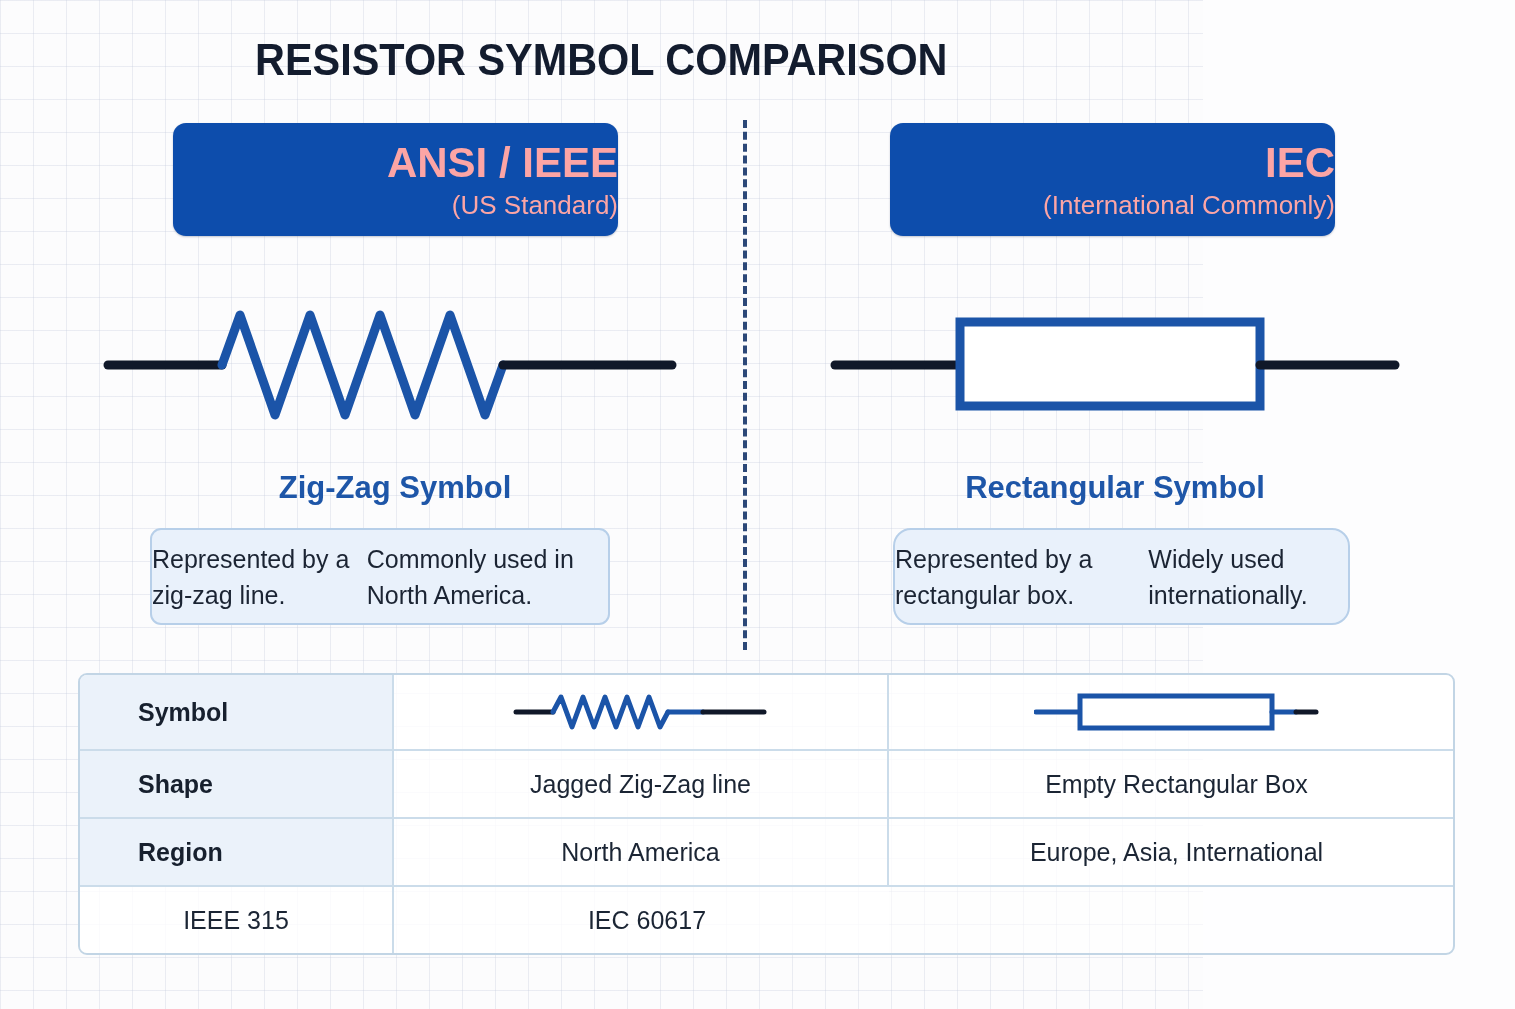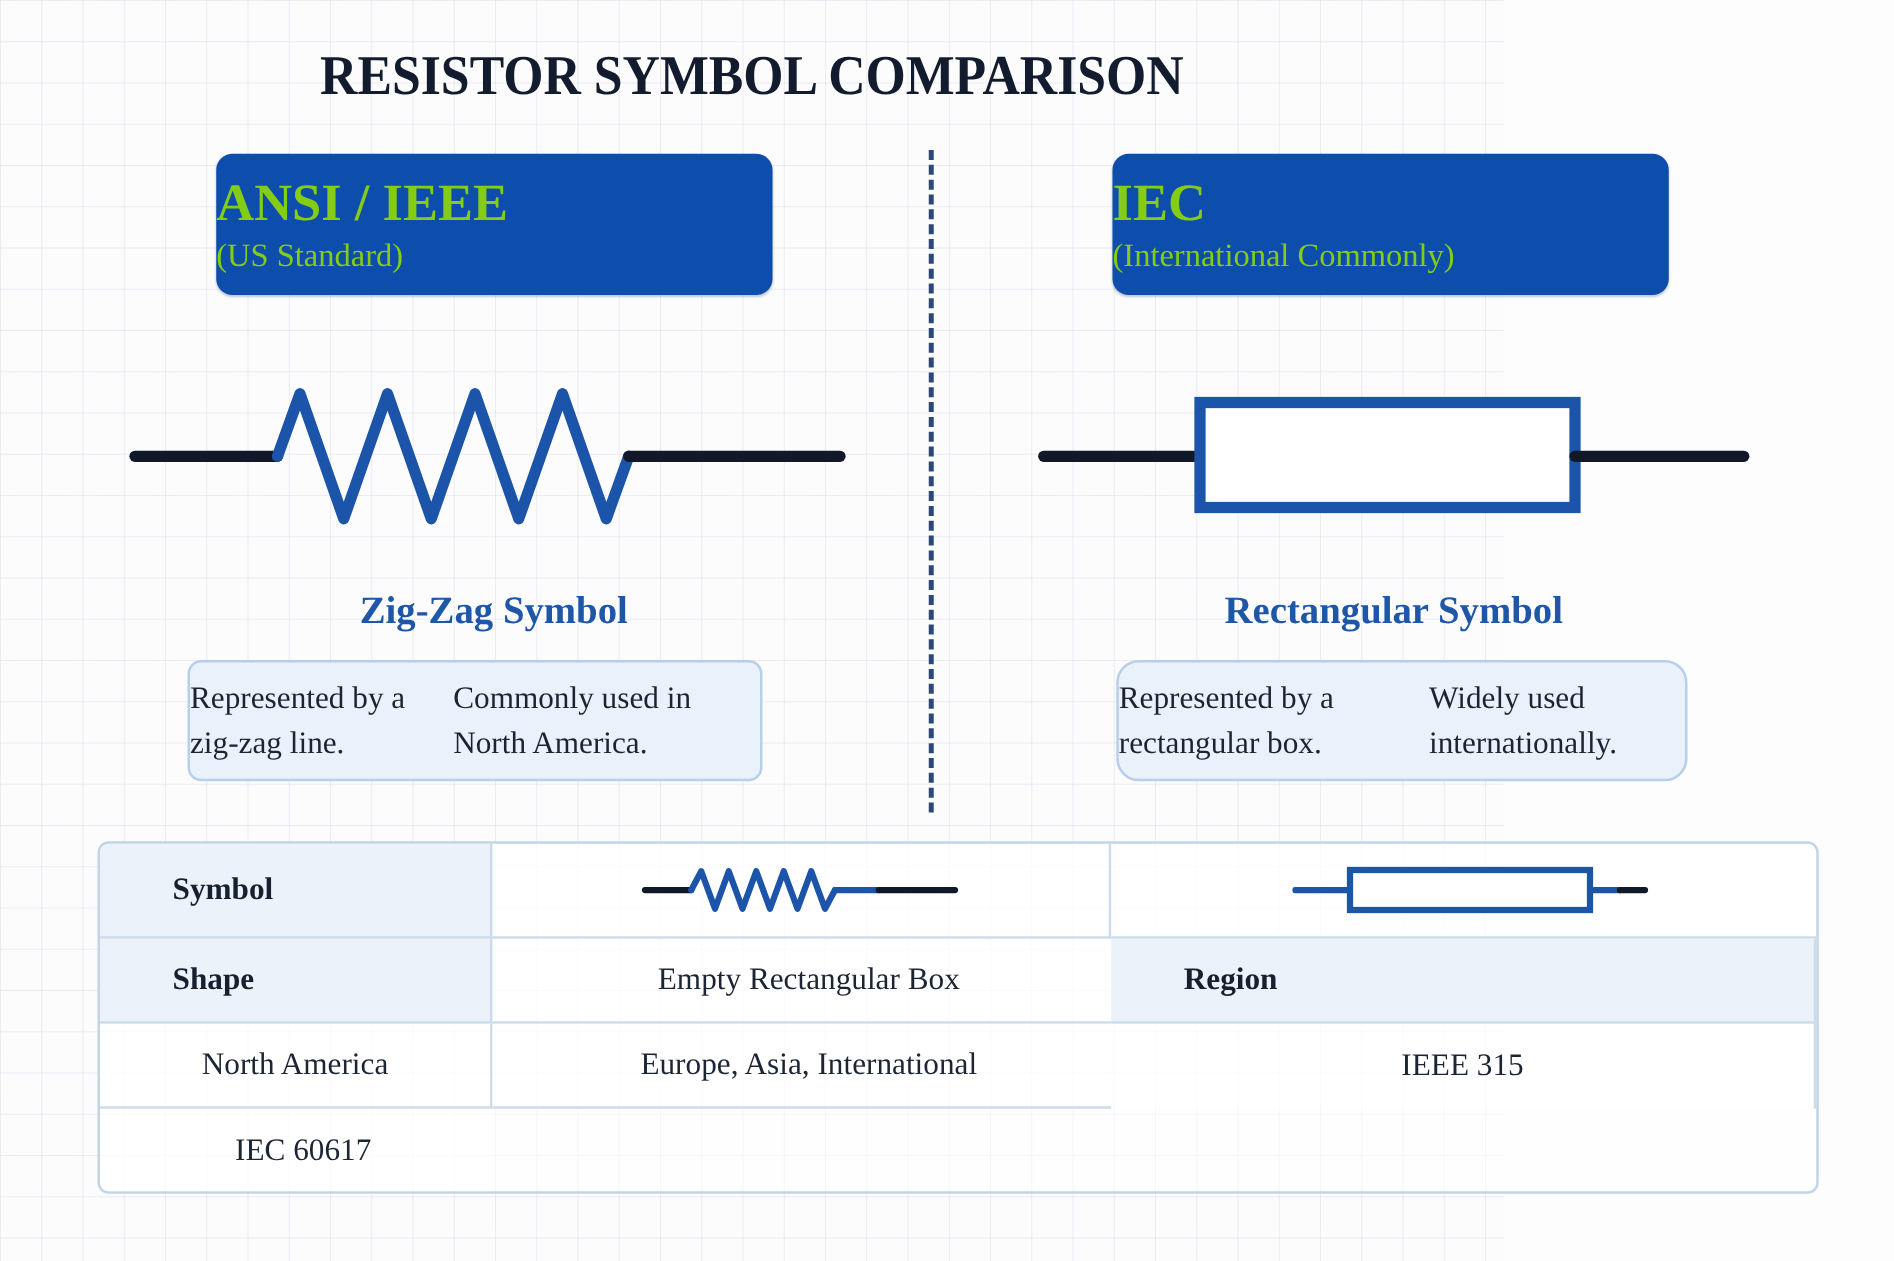--- a/index.html
+++ b/index.html
@@ -9,33 +9,32 @@
     background-color:#fdfdfe;
     overflow:hidden;
   }
   .page{
     position:relative;width:1203px;height:1009px;
     background-color:#fcfcfd;
     background-image:
       linear-gradient(to right, rgba(205,210,224,0.38) 1px, transparent 1px),
       linear-gradient(to bottom, rgba(205,210,224,0.38) 1px, transparent 1px);
     background-size:33px 33px;
-    font-family:Liberation Serif, serif;
   }
   .title{
     position:absolute;top:34px;left:0;width:100%;
     text-align:center;font-size:45px;font-weight:800;color:#131c2e;
     letter-spacing:0px;
   }
   .title span{display:inline-block;transform:scaleX(0.92);transform-origin:center;}
   .std-box{
     position:absolute;top:123px;width:445px;height:113px;
     background:#0d4dac;border-radius:13px;
-    display:flex;flex-direction:column;align-items:flex-start;justify-content:center;
-    color:#84cc16;box-shadow:0 1px 2px rgba(20,40,80,0.25);
+    display:flex;flex-direction:column;align-items:flex-end;justify-content:center;
+    color:#fca5a5;box-shadow:0 1px 2px rgba(20,40,80,0.25);
   }
   .std-box .big{font-size:42px;font-weight:800;line-height:48px;}
   .std-box .small{font-size:26px;font-weight:400;line-height:32px;margin-top:2px;}
   .box-left{left:173px;}
   .box-right{left:890px;}
   .divider{
     position:absolute;left:743px;top:120px;height:530px;width:0;
     border-left:4px dashed #2c4878;
   }
   .symbol-svg{position:absolute;}
@@ -131,20 +130,21 @@
     <div class="cell value last-col">
       <svg width="285" height="40" viewBox="0 0 285 40">
         <path d="M2,20 H46" stroke="#1b54a8" stroke-width="5" stroke-linecap="round" fill="none"></path>
         <rect x="46" y="4" width="192" height="32" fill="#ffffff" stroke="#1b54a8" stroke-width="5"></rect>
         <path d="M238,20 H262" stroke="#1b54a8" stroke-width="5" stroke-linecap="round" fill="none"></path>
         <path d="M262,20 H282" stroke="#101829" stroke-width="5" stroke-linecap="round" fill="none"></path>
       </svg>
     </div>
 
     <div class="cell label">Shape</div>
+    <div class="cell value">Jagged Zig-Zag line</div>
     <div class="cell value last-col">Empty Rectangular Box</div>
 
     <div class="cell label">Region</div>
     <div class="cell value">North America</div>
     <div class="cell value last-col">Europe, Asia, International</div>
 
     <div class="cell value last-row">IEEE 315</div>
     <div class="cell value last-row last-col">IEC 60617</div>
   </div>
 

